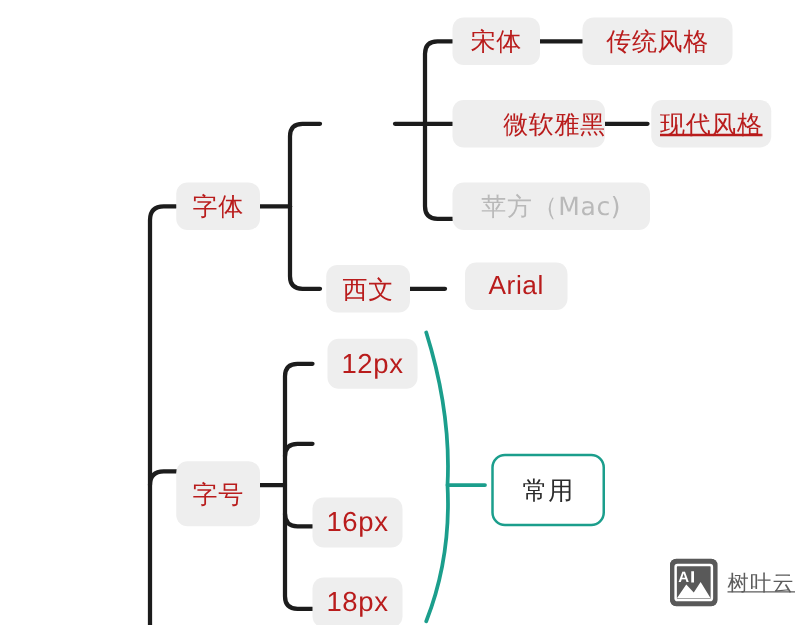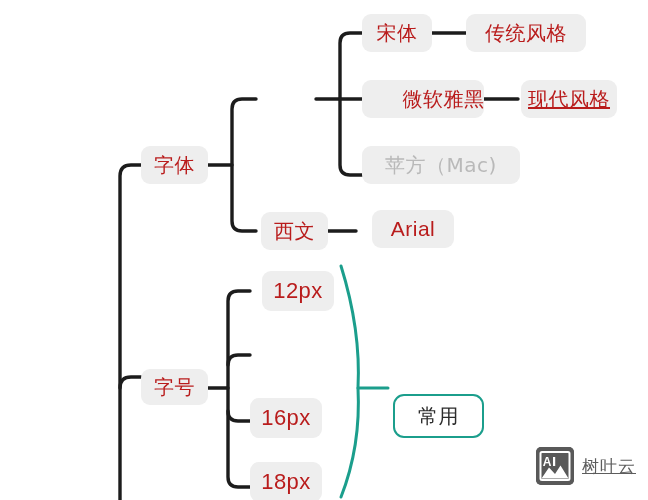--- a/index.html
+++ b/index.html
@@ -135,21 +135,21 @@
     <g fill="none" stroke="#1b9e8c" stroke-width="3" stroke-linecap="round">
       <path d="M341 266 Q361 330 358 388 Q361 446 341 497"></path>
       <path d="M358 388 L388 388"></path>
     </g>
   </svg>
 
   <div class="node cn" style="left:141px; top:146px; width:67px; height:38px; font-size:20px;">
     <span>字体</span>
   </div>
 
-  <div class="node cn" style="left:141px; top:369px; width:67px; height:36px; font-size:20px;">
+  <div class="node cn" style="left:141px; top:369px; width:67px; height:52px; font-size:20px;">
     <span>字号</span>
   </div>
 
 
   <div class="node cn" style="left:249px; top:212px; width:67px; height:38px; font-size:20px;margin-left:12px;">
     <span>西文</span>
   </div>
 
   <div class="node cn" style="left:362px; top:14px; width:70px; height:38px; font-size:20px;">
     <span>宋体</span>
@@ -181,21 +181,21 @@
 
 
   <div class="node latin" style="left:250px; top:398px; width:72px; height:40px; font-size:22px;">
     <span>16px</span>
   </div>
 
   <div class="node latin" style="left:250px; top:462px; width:72px; height:40px; font-size:22px;">
     <span>18px</span>
   </div>
 
-  <div class="node cn outlined" style="left:393px; top:363px; width:91px; height:44px; font-size:20px;margin-top:31px;">
+  <div class="node cn outlined" style="left:393px; top:363px; width:91px; height:58px; font-size:20px;">
     <span>常用</span>
   </div>
 
   <div id="watermark">
     <div class="wm-icon">
       <svg viewBox="0 0 38 38" width="38" height="38" xmlns="http://www.w3.org/2000/svg">
         <rect x="0" y="0" width="38" height="38" rx="5" fill="#595959"></rect>
         <rect x="4.5" y="5" width="29" height="28" rx="1.5" fill="none" stroke="#ffffff" stroke-width="2"></rect>
         <path d="M5.5 31.5 L13 20.5 L19 27 L24.5 18.5 L32.5 31.5 Z" fill="#ffffff"></path>
         <text x="11" y="18.5" font-family="'Liberation Sans', sans-serif" font-size="12" font-weight="bold" fill="#ffffff" text-anchor="middle">A</text>

